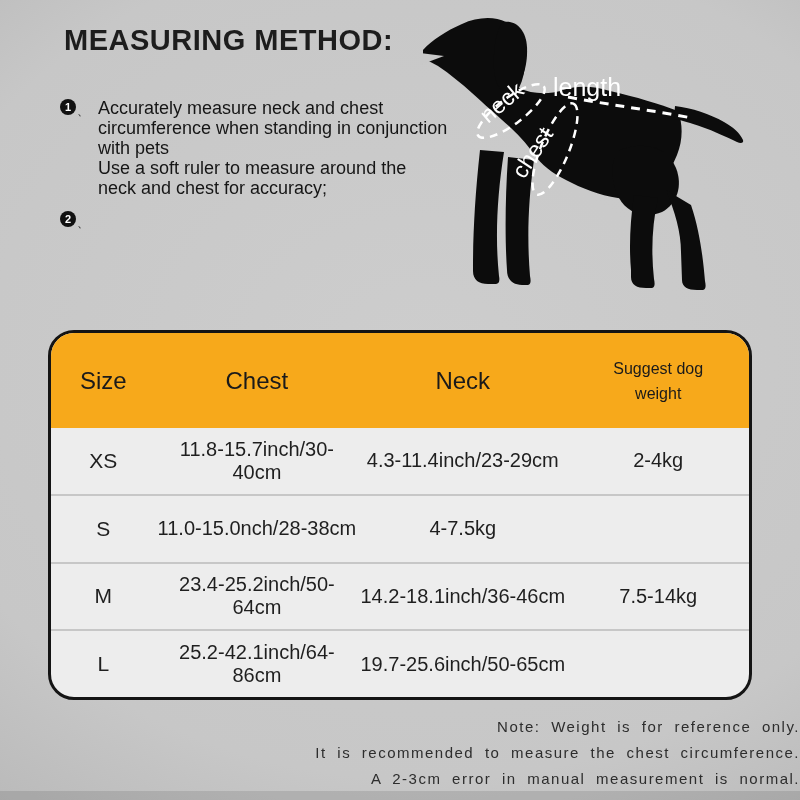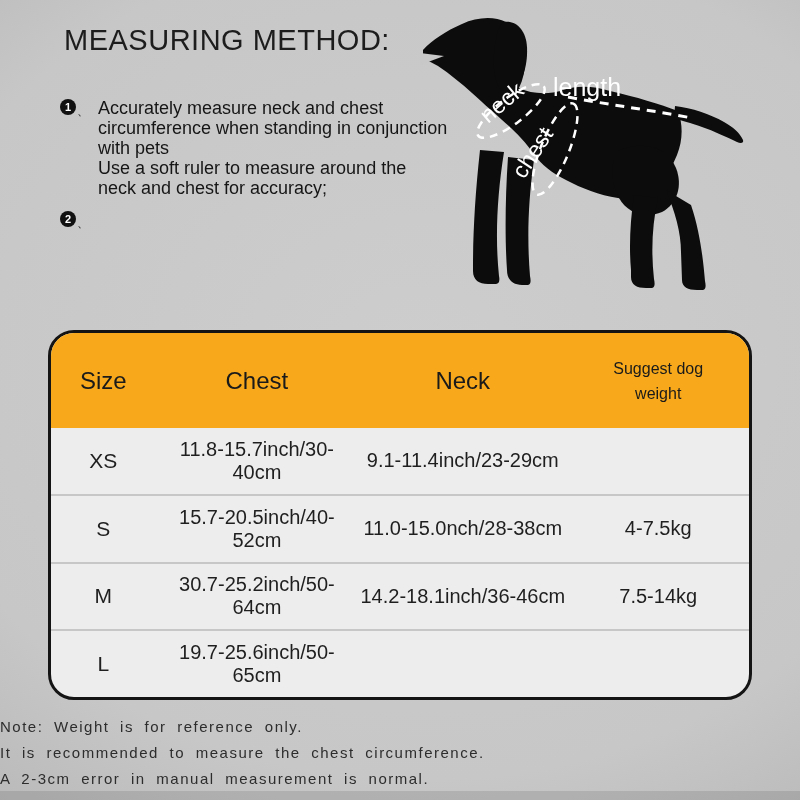--- a/index.html
+++ b/index.html
@@ -7,21 +7,21 @@
   body {
     position:relative; width:800px; height:800px; overflow:hidden;
     font-family:"Liberation Sans", sans-serif; color:#1b1b1b;
     background: radial-gradient(130% 105% at 53% 45%, #cdcdcd 0%, #c7c7c7 50%, #a0a0a0 100%);
   }
   body::after{
     content:""; position:absolute; left:0; bottom:0; width:100%; height:9px;
     background:rgba(0,0,0,0.10); pointer-events:none;
   }
   .title{
-    position:absolute; left:64px; top:24px; font-size:29px; font-weight:400;
+    position:absolute; left:64px; top:24px; font-size:29px; font-weight:700;
     letter-spacing:.5px; color:#1d1d1d;
   }
   .instruction{ position:absolute; left:60px; width:410px; display:flex; gap:9px; }
   .instruction.first{ top:98px; }
   .instruction.second{ top:210px; }
   .marker{ display:flex; align-items:flex-start; gap:1px; flex:0 0 auto; padding-top:1px; }
   .num-circle{
     display:inline-flex; width:16px; height:16px; border-radius:50%;
     background:#111; color:#fff; font-size:11px; font-weight:bold;
     align-items:center; justify-content:center;
@@ -47,21 +47,21 @@
   .tbody{ flex:1 1 auto; display:flex; flex-direction:column; }
   .tr{
     display:grid; grid-template-columns:15% 29% 30% 26%;
     flex:1 1 0; align-items:center; border-bottom:2px solid #c7c7c7;
   }
   .tr:last-child{ border-bottom:none; }
   .td{ text-align:center; font-size:20px; color:#1f1f1f; }
   .td.size-cell{ font-size:21px; }
 
   .notes{
-    position:absolute; left:0; top:714px; width:800px; text-align:left;
+    position:absolute; left:0; top:714px; width:800px; text-align:right;
     font-size:15px; line-height:26px; letter-spacing:1.5px; word-spacing:5px; color:#2d2d2d;
   }
 </style>
 </head>
 <body>
 
 <h1 class="title">MEASURING METHOD:</h1>
 
 <div class="instruction first">
   <span class="marker">
@@ -123,36 +123,37 @@
   <div class="thead">
     <div class="th">Size</div>
     <div class="th">Chest</div>
     <div class="th">Neck</div>
     <div class="th small">Suggest dog weight</div>
   </div>
   <div class="tbody">
     <div class="tr">
       <div class="td size-cell">XS</div>
       <div class="td">11.8-15.7inch/30-40cm</div>
-      <div class="td">9.1-11.4inch/23-29cm</div>
+      <div class="td">4.3-11.4inch/23-29cm</div>
+      <div class="td">2-4kg</div>
     </div>
     <div class="tr">
       <div class="td size-cell">S</div>
-      <div class="td">15.7-20.5inch/40-52cm</div>
       <div class="td">11.0-15.0nch/28-38cm</div>
       <div class="td">4-7.5kg</div>
     </div>
     <div class="tr">
       <div class="td size-cell">M</div>
-      <div class="td">30.7-25.2inch/50-64cm</div>
+      <div class="td">23.4-25.2inch/50-64cm</div>
       <div class="td">14.2-18.1inch/36-46cm</div>
       <div class="td">7.5-14kg</div>
     </div>
     <div class="tr">
       <div class="td size-cell">L</div>
+      <div class="td">25.2-42.1inch/64-86cm</div>
       <div class="td">19.7-25.6inch/50-65cm</div>
     </div>
   </div>
 </div>
 
 <div class="notes">
   <div>Note: Weight is for reference only.</div>
   <div>It is recommended to measure the chest circumference.</div>
   <div>A 2-3cm error in manual measurement is normal.</div>
 </div>

